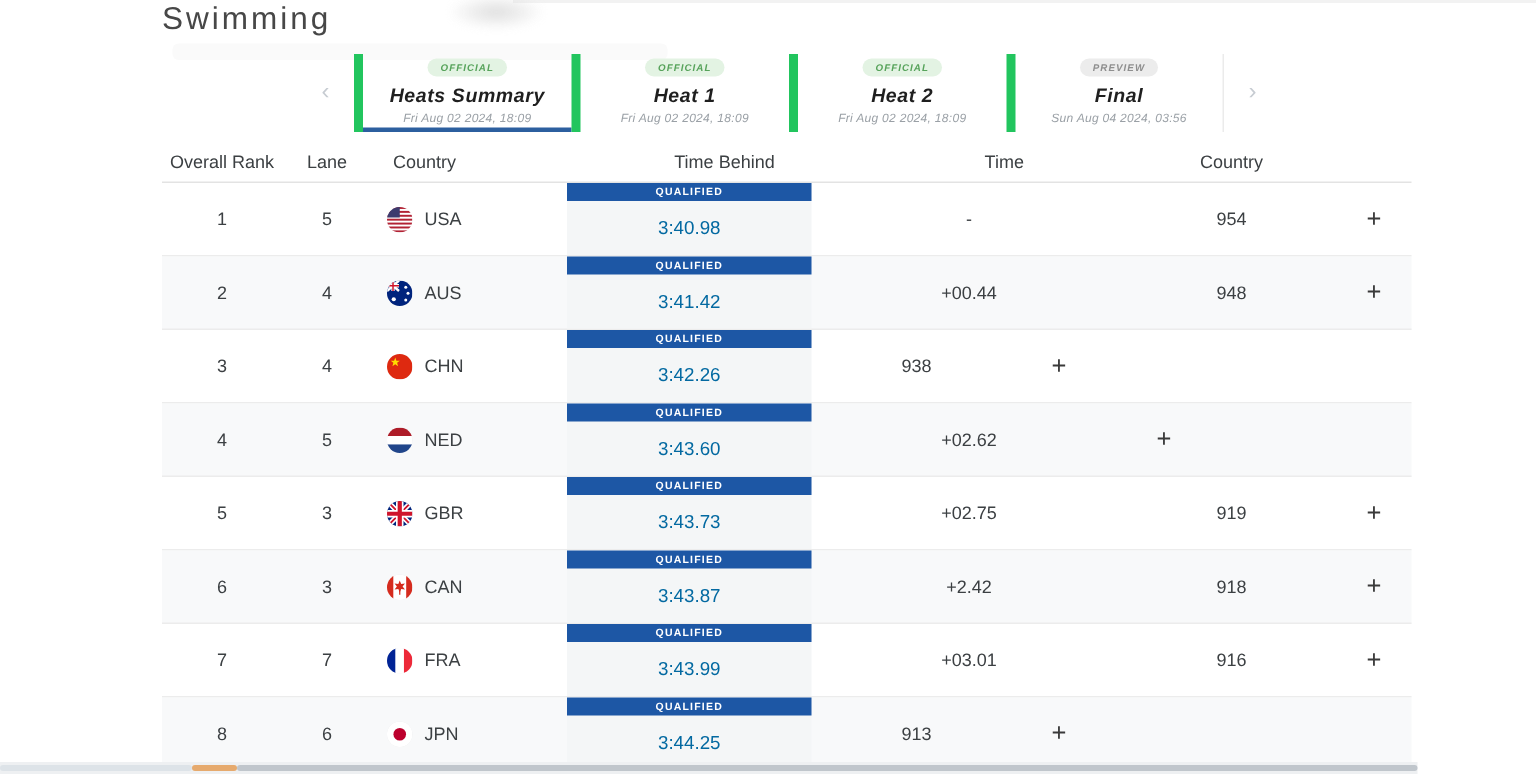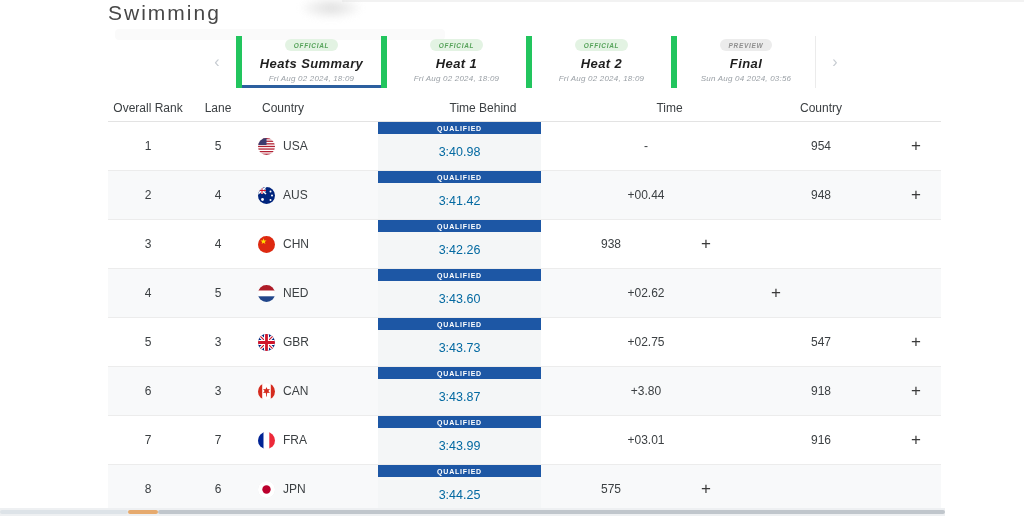--- a/index.html
+++ b/index.html
@@ -218,21 +218,21 @@
                 <path d="M8.5,0 V17 M0,8.5 H17" stroke="#cf142b" stroke-width="2.8"></path>
               </svg>
             </span>
             <span>GBR</span>
           </div>
           <div class="cell c-time">
             <div class="qbadge">QUALIFIED</div>
             <div class="tval">3:43.73</div>
           </div>
           <div class="cell c-behind">+02.75</div>
-          <div class="cell c-points">547</div>
+          <div class="cell c-points">919</div>
           <div class="cell c-plus">+</div>
         </div>
         <div class="row alt">
           <div class="cell c-rank">6</div>
           <div class="cell c-lane">3</div>
           <div class="cell c-country">
             <span class="flag">
               <svg width="17" height="17" viewBox="0 0 17 17">
                 <rect width="17" height="17" fill="#fff"></rect>
                 <rect width="4.2" height="17" fill="#d52b1e"></rect>
@@ -240,21 +240,21 @@
                 <polygon points="8.50,4.00 9.45,6.35 11.96,6.00 10.40,8.00 11.96,10.00 9.45,9.65 8.50,12.00 7.55,9.65 5.04,10.00 6.60,8.00 5.04,6.00 7.55,6.35" fill="#d52b1e"></polygon>
                 <rect x="8.1" y="9" width=".8" height="4.5" fill="#d52b1e"></rect>
               </svg>
             </span>
             <span>CAN</span>
           </div>
           <div class="cell c-time">
             <div class="qbadge">QUALIFIED</div>
             <div class="tval">3:43.87</div>
           </div>
-          <div class="cell c-behind">+3.80</div>
+          <div class="cell c-behind">+2.42</div>
           <div class="cell c-points">918</div>
           <div class="cell c-plus">+</div>
         </div>
         <div class="row">
           <div class="cell c-rank">7</div>
           <div class="cell c-lane">7</div>
           <div class="cell c-country">
             <span class="flag">
               <svg width="17" height="17" viewBox="0 0 17 17">
                 <rect width="5.7" height="17" fill="#002395"></rect>
@@ -281,21 +281,21 @@
                 <rect width="17" height="17" fill="#fff"></rect>
                 <circle cx="8.5" cy="8.5" r="4.2" fill="#bc002d"></circle>
               </svg>
             </span>
             <span>JPN</span>
           </div>
           <div class="cell c-time">
             <div class="qbadge">QUALIFIED</div>
             <div class="tval">3:44.25</div>
           </div>
-          <div class="cell c-points">575</div>
+          <div class="cell c-points">913</div>
           <div class="cell c-plus">+</div>
         </div>
       </div>
   </div>
 
   <div class="bottom-bar">
     <div class="bb-seg bb-left"></div>
     <div class="bb-seg bb-orange"></div>
     <div class="bb-seg bb-thumb"></div>
   </div>

